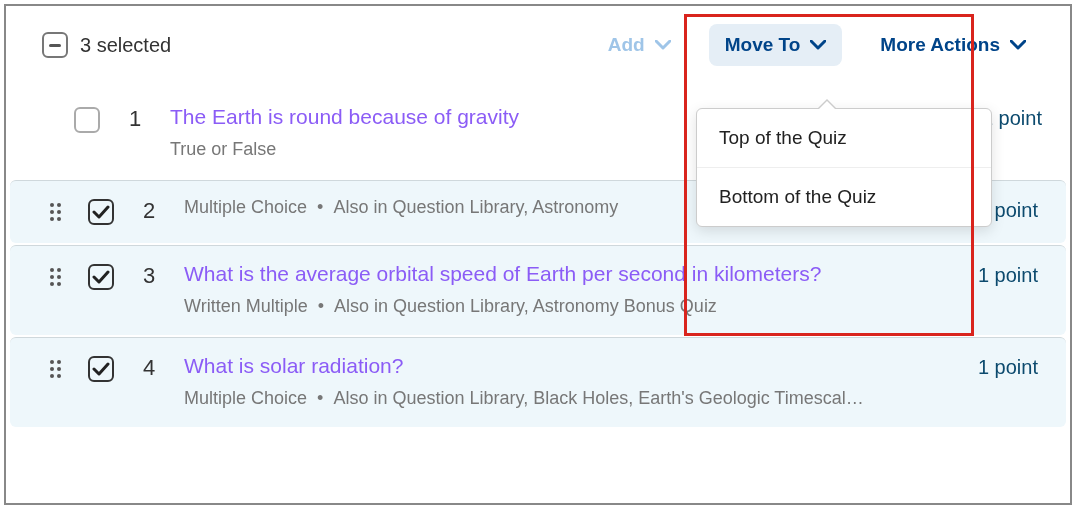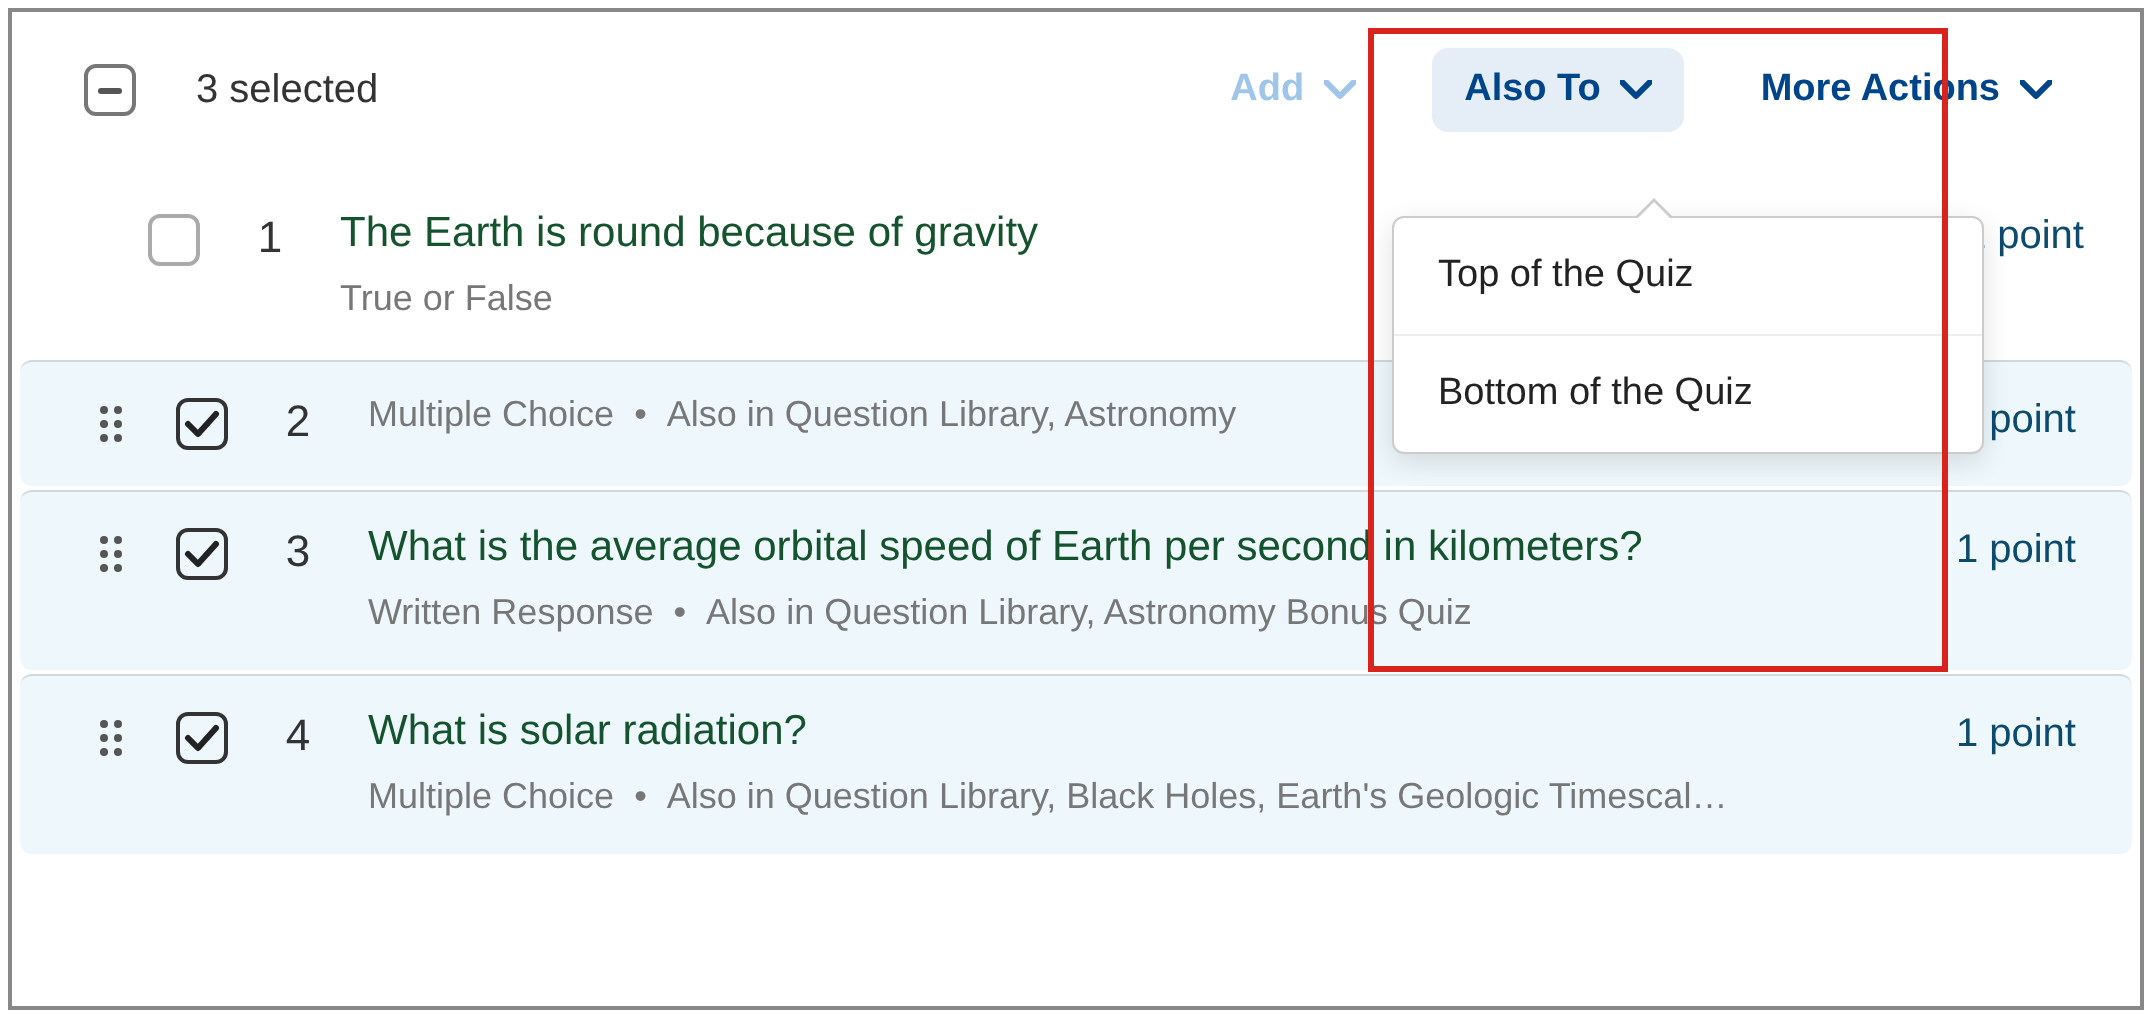--- a/index.html
+++ b/index.html
@@ -15,21 +15,21 @@
     overflow: hidden;
     position: relative;
     background: #fff;
   }
 
   
   .header {
     display: flex;
     align-items: center;
     padding: 18px 28px 22px 36px;
-    gap: 30px;
+    gap: 12px;
   }
   .master-check {
     width: 26px; height: 26px;
     border: 2px solid #777; border-radius: 6px;
     display: flex; align-items: center; justify-content: center;
   }
   .master-check .dash {
     width: 12px; height: 3px; background: #555; border-radius: 2px;
   }
   .sel-label { font-size: 20px; color: #333; }
@@ -131,21 +131,21 @@
   }
   .check.unchecked { border-color: #aaa; }
 
   .num {
     font-size: 22px; color: #333; width: 22px; text-align: center;
     flex-shrink: 0; margin-top: 1px;
   }
 
   .q-body { flex: 1; min-width: 0; }
   .q-title {
-    font-size: 21px; color: #14532d; margin-bottom: 10px;
+    font-size: 21px; color: #8b5cf6; margin-bottom: 10px;
     white-space: nowrap; overflow: hidden; text-overflow: ellipsis;
   }
   .q-meta {
     font-size: 18px; color: #777;
     white-space: nowrap; overflow: hidden; text-overflow: ellipsis;
   }
   .dot { margin: 0 10px; }
 
   .points {
     font-size: 20px; color: #0c4a6e; flex-shrink: 0; margin-top: 2px;
@@ -167,21 +167,21 @@
     <div class="sel-label">3 selected</div>
     <div class="spacer"></div>
     <div class="toolbar">
       <div class="tb-btn ghost">
         <span>Add</span>
         <svg class="chev" viewBox="0 0 16 10">
             <path d="M1 1 L8 8 L15 1" stroke="#9fc5e8" stroke-width="3" fill="none" stroke-linecap="round" stroke-linejoin="round"></path>
           </svg>
       </div>
       <div class="tb-btn active-bg">
-        <span>Also To</span>
+        <span>Move To</span>
         <svg class="chev" viewBox="0 0 16 10">
             <path d="M1 1 L8 8 L15 1" stroke="#004489" stroke-width="3" fill="none" stroke-linecap="round" stroke-linejoin="round"></path>
           </svg>
       </div>
       <div class="tb-btn">
         <span>More Actions</span>
         <svg class="chev" viewBox="0 0 16 10">
             <path d="M1 1 L8 8 L15 1" stroke="#004489" stroke-width="3" fill="none" stroke-linecap="round" stroke-linejoin="round"></path>
           </svg>
       </div>
@@ -245,21 +245,21 @@
       </div>
       <div class="check">
         <svg width="18" height="14" viewBox="0 0 18 14">
             <path d="M2 7 L7 12 L16 2" stroke="#222" stroke-width="3" fill="none" stroke-linecap="round" stroke-linejoin="round"></path>
           </svg>
       </div>
       <div class="num">3</div>
       <div class="q-body">
         <div class="q-title">What is the average orbital speed of Earth per second in kilometers?</div>
         <div class="q-meta">
-          <span>Written Response</span><span class="dot">•</span><span>Also in Question Library, Astronomy Bonus Quiz</span>
+          <span>Written Multiple</span><span class="dot">•</span><span>Also in Question Library, Astronomy Bonus Quiz</span>
         </div>
       </div>
       <div class="points">1 point</div>
     </div>
 
     <div class="row selected">
       <div class="drag">
         <span></span>
           <span></span>
           <span></span>

